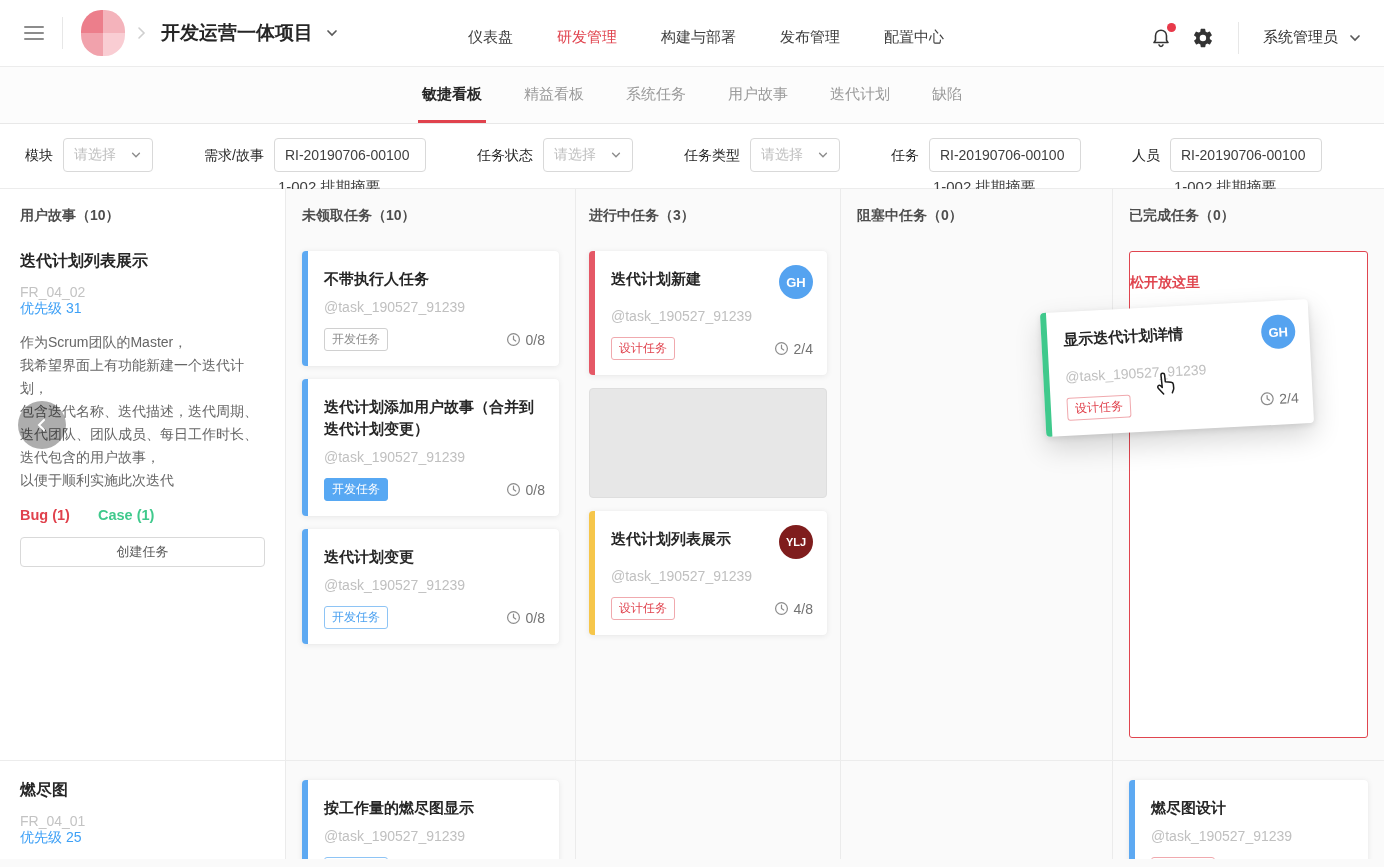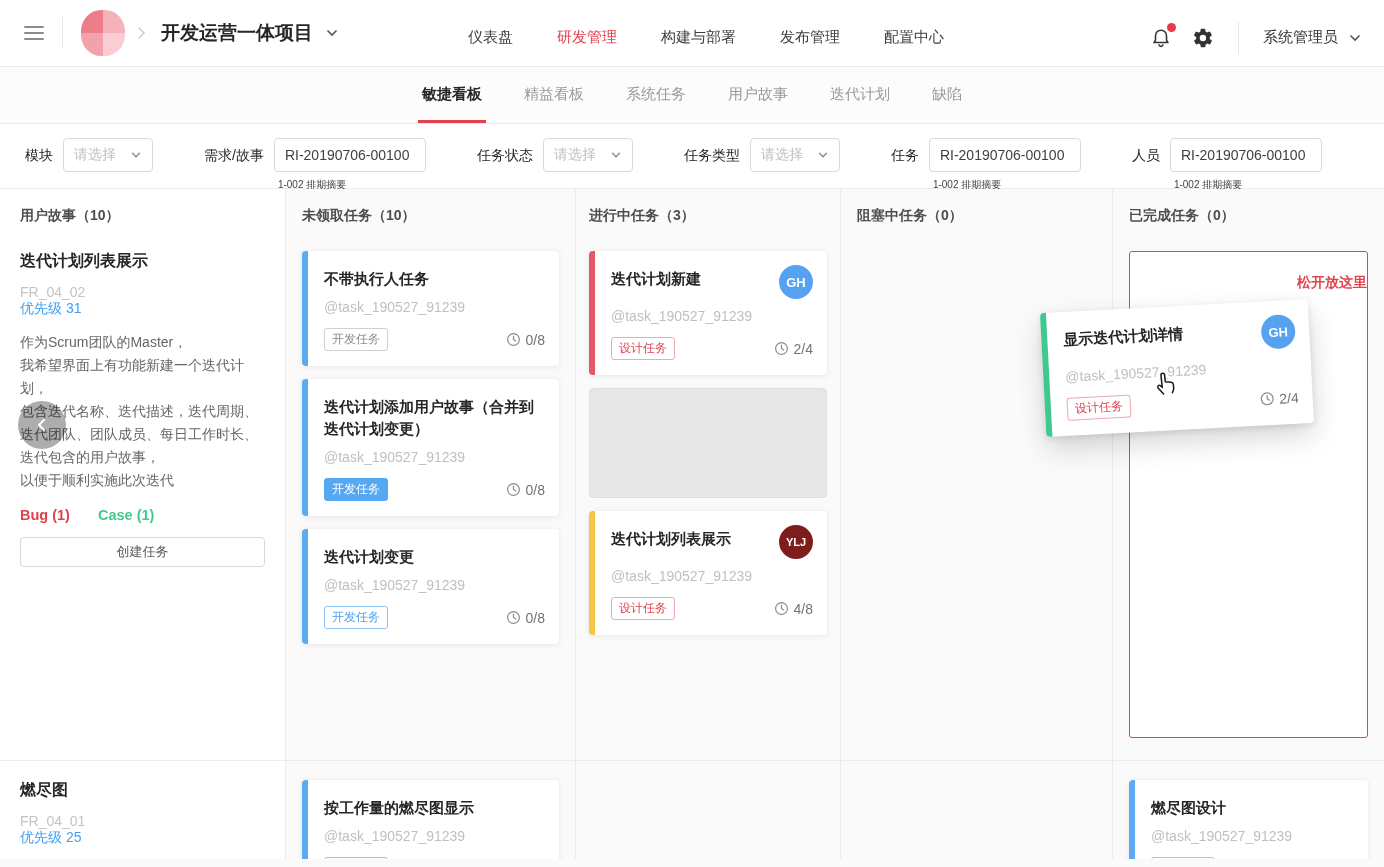--- a/index.html
+++ b/index.html
@@ -37,21 +37,21 @@
   .filterbar{height:65px;background:#fff;border-bottom:1px solid #ececec;display:flex;
     padding:14px 0 0 25px;gap:51px;}
   .fgroup{display:flex;align-items:flex-start;}
   .flabel{font-size:14px;color:#262626;line-height:34px;margin-right:10px;white-space:nowrap;}
   .fselect{width:90px;height:34px;border:1px solid #d9d9d9;border-radius:4px;background:#fff;
     display:flex;align-items:center;justify-content:space-between;padding:0 10px;color:#bfbfbf;
     font-size:14px;cursor:pointer;}
   .finput{width:152px;height:34px;border:1px solid #d9d9d9;border-radius:4px;padding:0 10px;
     font-size:14px;color:#404040;background:#fff;outline:none;
     font-family:"Liberation Sans","DejaVu Sans",sans-serif;}
-  .fsub{margin-top:6px;font-size:10px;color:#404040;padding-left:4px;}
+  .fsub{margin-top:6px;font-size:15px;color:#404040;padding-left:4px;}
   .fcol{display:flex;flex-direction:column;}
 
   
   .board{position:relative;height:670px;background:#fafafa;overflow:hidden;}
   .col{position:absolute;top:0;bottom:0;}
   #col1{left:0;width:285px;background:#fff;padding:0 20px;}
   #col2{left:285px;width:290px;border-left:1px solid #ebebeb;padding:0 16px;}
   #col3{left:575px;width:265px;border-left:1px solid #ebebeb;padding:0 13px;}
   #col4{left:840px;width:272px;border-left:1px solid #ebebeb;padding:0 16px;}
   #col5{left:1112px;width:272px;border-left:1px solid #ebebeb;padding:0 16px;}
@@ -89,21 +89,21 @@
   .tag{font-size:12px;padding:2px 7px;border-radius:3px;border:1px solid;white-space:nowrap;}
   .tag.gray{color:#8c8c8c;border-color:#d0d0d0;background:#fff;}
   .tag.blue-fill{color:#fff;border-color:#57a8f3;background:#57a8f3;}
   .tag.blue-line{color:#4aa0f0;border-color:#8ec4f5;background:#fff;}
   .tag.red-line{color:#e0424d;border-color:#f0a9ae;background:#fff;}
   .hours{display:flex;align-items:center;gap:5px;font-size:14px;color:#737373;}
 
   .placeholder{height:110px;background:#e7e7e7;border:1px solid #dedede;border-radius:4px;margin-bottom:13px;}
 
   .dropzone{margin-top:26px;height:487px;border:1px solid #e0454f;border-radius:3px;background:#fff;}
-  .dropzone-label{margin-top:22px;text-align:right;color:#e0454f;font-size:14px;font-weight:600;}
+  .dropzone-label{margin-top:22px;text-align:left;color:#e0454f;font-size:14px;font-weight:600;}
 
   .drag-card{position:absolute;left:1043px;top:117px;width:268px;z-index:30;transform:rotate(-3deg);
     box-shadow:0 12px 28px rgba(0,0,0,.16),0 2px 6px rgba(0,0,0,.10);margin-bottom:0;}
   .drag-cursor{position:absolute;left:1152px;top:180px;z-index:31;transform:rotate(-6deg);}
 
   .lane-divider{position:absolute;left:0;right:0;top:571px;height:1px;background:#ececec;z-index:4;}
   .lane2{position:absolute;top:591px;left:16px;right:16px;}
   #col1 .lane2{left:20px;right:20px;}
   .lane2 .story-title{margin-top:0;}
   .lane2 .story-desc{white-space:nowrap;overflow:hidden;}

